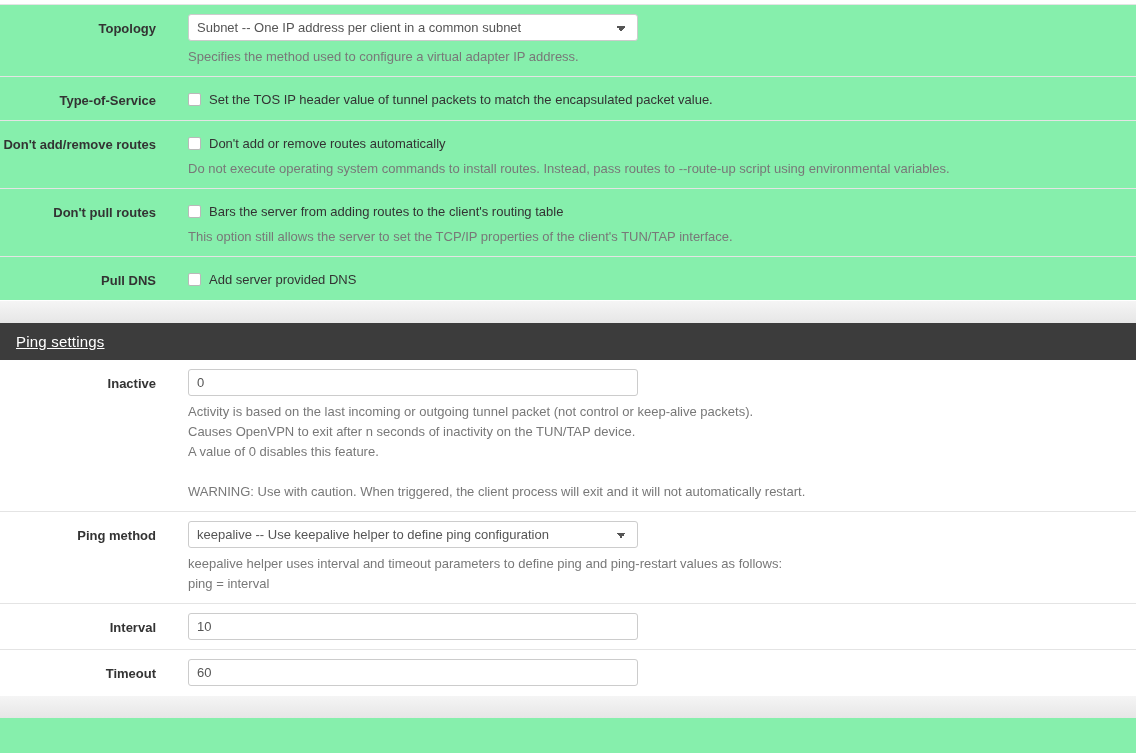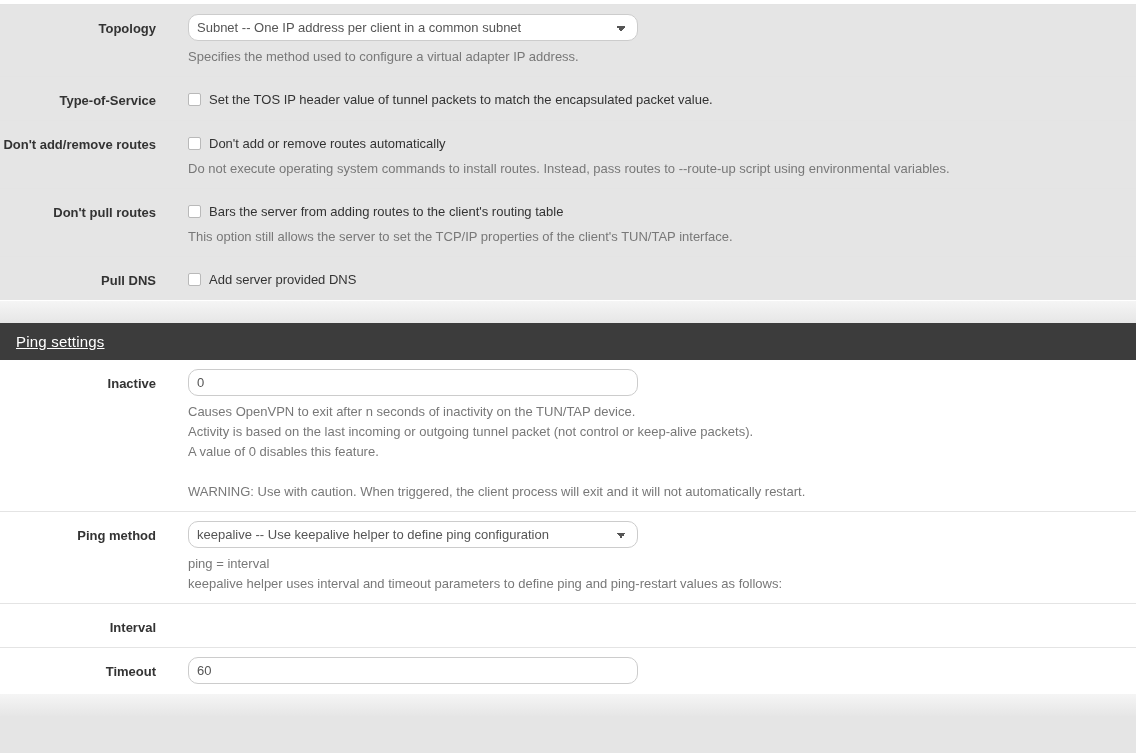--- a/index.html
+++ b/index.html
@@ -15,21 +15,21 @@
     font-family: "Liberation Sans", sans-serif;
     font-size: 13px;
     color: #333333;
     -webkit-font-smoothing: antialiased;
   }
 
   .screen {
     position: relative;
     width: 1136px;
     height: 753px;
-    background: #e5e5e5;
+    background: #86efac;
   }
 
   
   .panel {
     background: #ffffff;
     border-top: 1px solid #dddddd;
   }
   .panel-heading {
     background: #3c3c3c;
     color: #ffffff;
@@ -82,21 +82,21 @@
     display: block;
     box-sizing: border-box;
     width: 450px;
     height: 27px;
     padding: 3px 8px;
     font-family: "Liberation Sans", sans-serif;
     font-size: 13px;
     color: #555555;
     background-color: #ffffff;
     border: 1px solid #cccccc;
-    border-radius: 10px;
+    border-radius: 3px;
     outline: none;
   }
   select.form-control {
     -webkit-appearance: none;
     -moz-appearance: none;
     appearance: none;
     padding-right: 26px;
     background-image:
       linear-gradient(45deg, transparent 50%, #555 50%),
       linear-gradient(135deg, #555 50%, transparent 50%);
@@ -228,44 +228,47 @@
   <div class="panel" style="border-top:none">
     <div class="panel-heading">Ping settings</div>
 
     <div class="panel-body">
 
       <div class="form-group">
         <div class="col-label">Inactive</div>
         <div class="col-field">
           <input type="text" class="form-control" value="0" style="">
           <div class="help-block wide">
+            <span class="help-line">Activity is based on the last incoming or outgoing tunnel packet (not control or keep-alive packets).</span>
             <span class="help-line">Causes OpenVPN to exit after n seconds of inactivity on the TUN/TAP device.</span>
-            <span class="help-line">Activity is based on the last incoming or outgoing tunnel packet (not control or keep-alive packets).</span>
             <span class="help-line">A value of 0 disables this feature.</span>
             <span class="help-line spacer"></span>
             <span class="help-line">WARNING: Use with caution. When triggered, the client process will exit and it will not automatically restart.</span>
           </div>
         </div>
       </div>
 
       <div class="form-group">
         <div class="col-label">Ping method</div>
         <div class="col-field">
           <select class="form-control">
             <option selected="">keepalive -- Use keepalive helper to define ping configuration</option>
           </select>
           <div class="help-block wide">
+            <span class="help-line">keepalive helper uses interval and timeout parameters to define ping and ping-restart values as follows:</span>
             <span class="help-line">ping = interval</span>
-            <span class="help-line">keepalive helper uses interval and timeout parameters to define ping and ping-restart values as follows:</span>
           </div>
         </div>
       </div>
 
       <div class="form-group">
         <div class="col-label">Interval</div>
+        <div class="col-field">
+          <input type="text" class="form-control" value="10" style="">
+        </div>
       </div>
 
       <div class="form-group no-border">
         <div class="col-label">Timeout</div>
         <div class="col-field">
           <input type="text" class="form-control" value="60" style="">
         </div>
       </div>
 
     </div>

